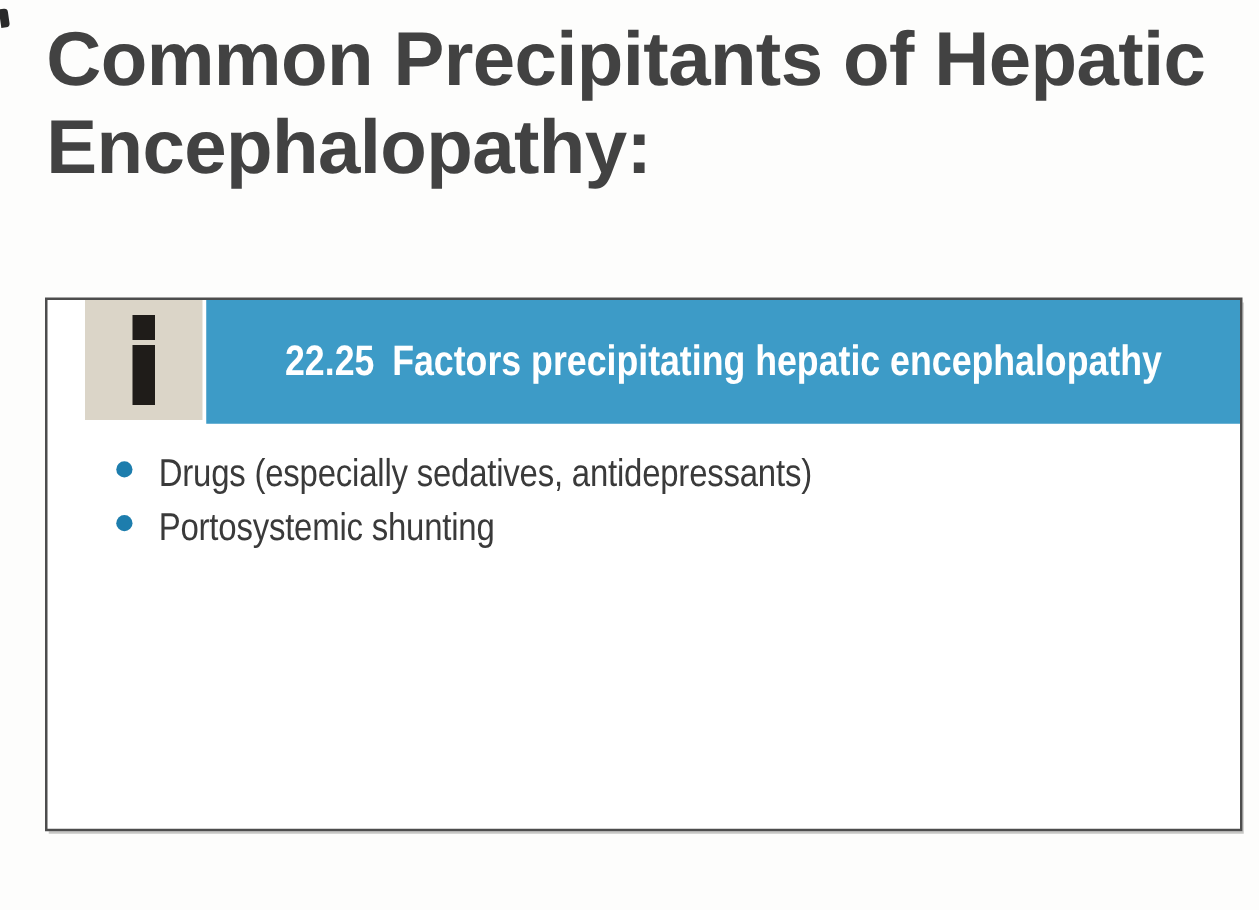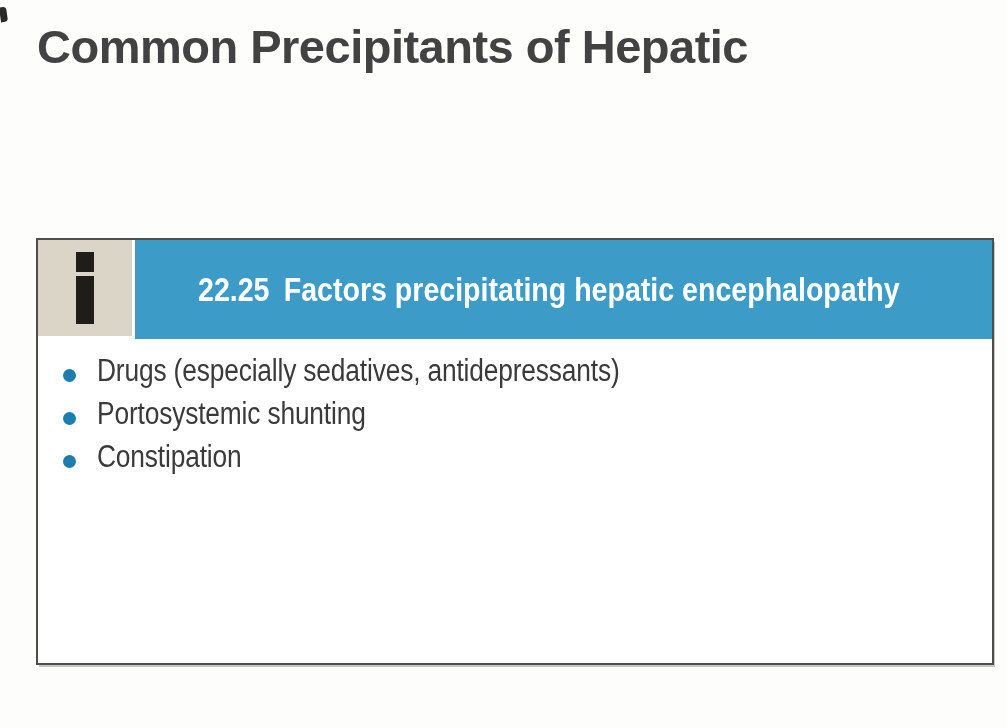--- a/index.html
+++ b/index.html
@@ -14,35 +14,36 @@
     position: absolute;
     left: 0; top: 7px;
     width: 7px; height: 15px;
     background: #2a2a2a;
     border-radius: 0 3px 3px 0;
     transform: rotate(-8deg);
   }
   .page-title {
     position: absolute;
     left: 37px; top: 12px;
-    font-size: 47px;
+    font-size: 61px;
     font-weight: 700;
     color: #424242;
     letter-spacing: -0.5px;
     line-height: 70px;
   }
   .page-title .line { display: block; white-space: nowrap; }
 
   .infobox {
     position: absolute;
     left: 36px; top: 238px;
     width: 958px; height: 427px;
     border: 2px solid #4d4d4d;
     background: #ffffff;
     box-shadow: 2px 3px 0 -1px #c6c6c4;
+    padding-left: 30px;
   }
   .infobox-header {
     display: flex;
     height: 99px;
     width: 100%;
   }
   .icon-cell {
     width: 97px;
     height: 96px;
     background: #dbd5c8;
@@ -74,21 +75,21 @@
 
   .infobox-body {
     padding: 16px 0 0 0;
   }
   .factor-list { list-style: none; }
   .factor-list li {
     position: relative;
     height: 43px;
     padding-left: 59px;
     display: flex;
-    align-items: flex-start;
+    align-items: flex-end;
   }
   .factor-list li .bullet {
     position: absolute;
     left: 25px;
     top: 50%;
     margin-top: -8px;
     width: 13px; height: 13px;
     border-radius: 50%;
     background: #1d7dad;
   }
@@ -104,20 +105,21 @@
     padding-bottom: 4px;
   }
 </style>
 </head>
 <body>
 
 <div class="edge-artifact"></div>
 
 <h1 class="page-title">
   <span class="line">Common Precipitants of Hepatic</span>
+  <span class="line">Encephalopathy:</span>
 </h1>
 
 <div class="infobox">
   <div class="infobox-header">
     <div class="icon-cell">
       <svg class="info-glyph" width="34" height="72" viewBox="0 0 34 72" aria-hidden="true">
         <rect x="8" y="0" width="18" height="20" fill="#1f1c19"></rect>
         <rect x="8" y="24" width="18" height="48" fill="#1f1c19"></rect>
       </svg>
     </div>
@@ -130,19 +132,15 @@
   <div class="infobox-body">
     <ul class="factor-list">
       <li>
         <span class="bullet"></span>
         <span class="item-text">Drugs (especially sedatives, antidepressants)</span>
       </li>
       <li>
         <span class="bullet"></span>
         <span class="item-text">Portosystemic shunting</span>
       </li>
-      <li>
-        <span class="bullet"></span>
-        <span class="item-text">Constipation</span>
-      </li>
     </ul>
   </div>
 </div>
 
 </body></html>

